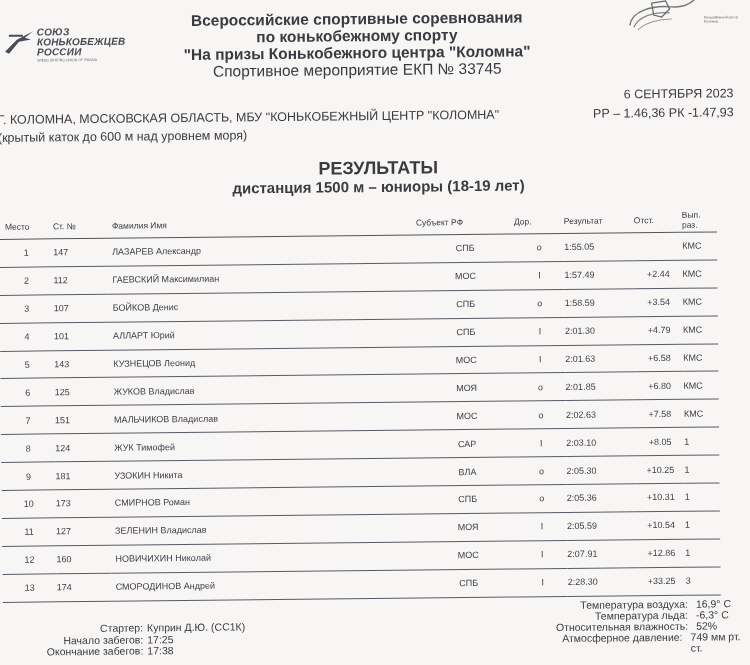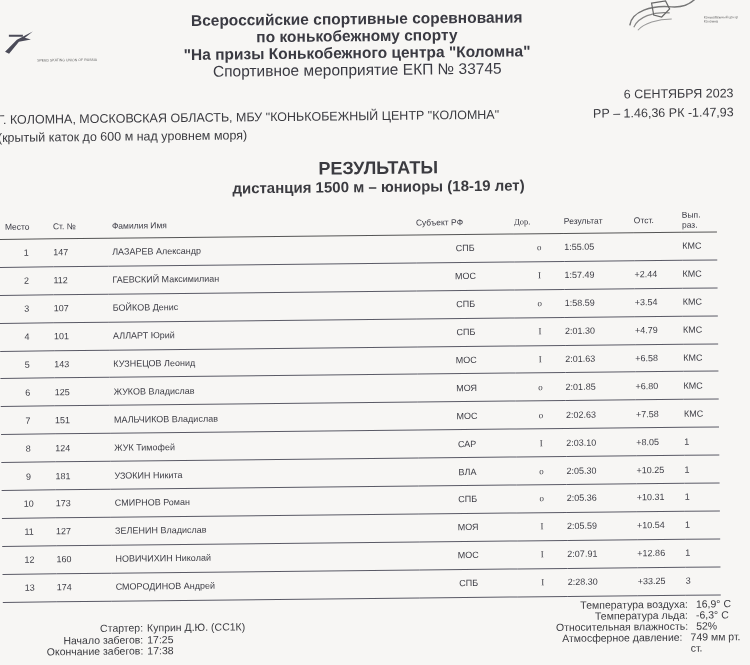--- a/index.html
+++ b/index.html
@@ -26,41 +26,46 @@
   .titles .t1 { font-size: 18px; font-weight: bold; line-height: 20px; }
   .titles .t2 { font-size: 15px; font-weight: bold; line-height: 18px; }
   table.results { position: absolute; left: 0; top: 203px; width: 718px; border-collapse: collapse; font-size: 9px; }
   table.results th { font-weight: normal; font-size: 8.5px; text-align: left; padding: 10px 0 2px 0; border-bottom: 1px solid #555; color: #3a3a44; }
   table.results td { height: 26.9px; padding: 0; border-bottom: 1px solid #5a5a66; color: #3d3d45; vertical-align: middle; }
   .c-place { width: 48px; text-align: center; }
   th.c-place { text-align: left; padding-left: 6px !important; }
   .c-bib { width: 55px; }
   .c-name { width: 304px; padding-left: 4px !important; }
   .c-region { width: 98px; text-align: center; margin-left: 44px; }
-  .c-lane { width: 50px; text-align: center; font-family: Liberation Serif, serif; }
+  .c-lane { width: 50px; text-align: center; }
   .c-time { width: 70px; margin-left: 20px; }
-  .c-gap { width: 48px; }
+  .c-gap { width: 48px; text-align: center; }
   .c-rank { }
   .footer-left { position: absolute; left: 20px; top: 620px; font-size: 10.5px; line-height: 11.5px; }
   .footer-left .row { display: flex; }
   .footer-left .lbl { width: 120px; text-align: right; padding-right: 4px; }
   .footer-right { position: absolute; left: 500px; top: 602px; font-size: 10.5px; line-height: 11px; }
   .footer-right .row { display: flex; }
   .footer-right .lbl { width: 185px; text-align: right; padding-right: 8px; }
 </style>
 </head>
 <body>
 
 <div class="page">
 
   <div class="logo-left">
     <svg class="mark" width="32" height="30" viewBox="0 0 32 30">
       <path d="M2 24 L14 12 L26 6 L30 4 L22 10 L28 12 L16 14 L6 26 Z" fill="#4b4b58"></path>
       <path d="M6 8 L20 8" stroke="#4b4b58" stroke-width="2"></path>
     </svg>
+    <div class="txt">
+      <div>СОЮЗ</div>
+      <div>КОНЬКОБЕЖЦЕВ</div>
+      <div>РОССИИ</div>
+    </div>
     <div class="tiny">SPEED SKATING UNION OF RUSSIA</div>
   </div>
 
   <div class="logo-right">
     <svg width="80" height="38" viewBox="0 0 80 38">
       <path d="M8 28 C10 14 30 8 50 10 C62 11 70 6 74 2" fill="none" stroke="#777" stroke-width="1.5"></path>
       <path d="M12 30 C16 20 32 14 48 16" fill="none" stroke="#888" stroke-width="1.2"></path>
       <path d="M16 33 C22 26 36 22 50 22" fill="none" stroke="#999" stroke-width="1"></path>
       <path d="M30 6 L44 4 L48 12 L40 20 L32 18 Z" fill="none" stroke="#666" stroke-width="1.2"></path>
     </svg>

